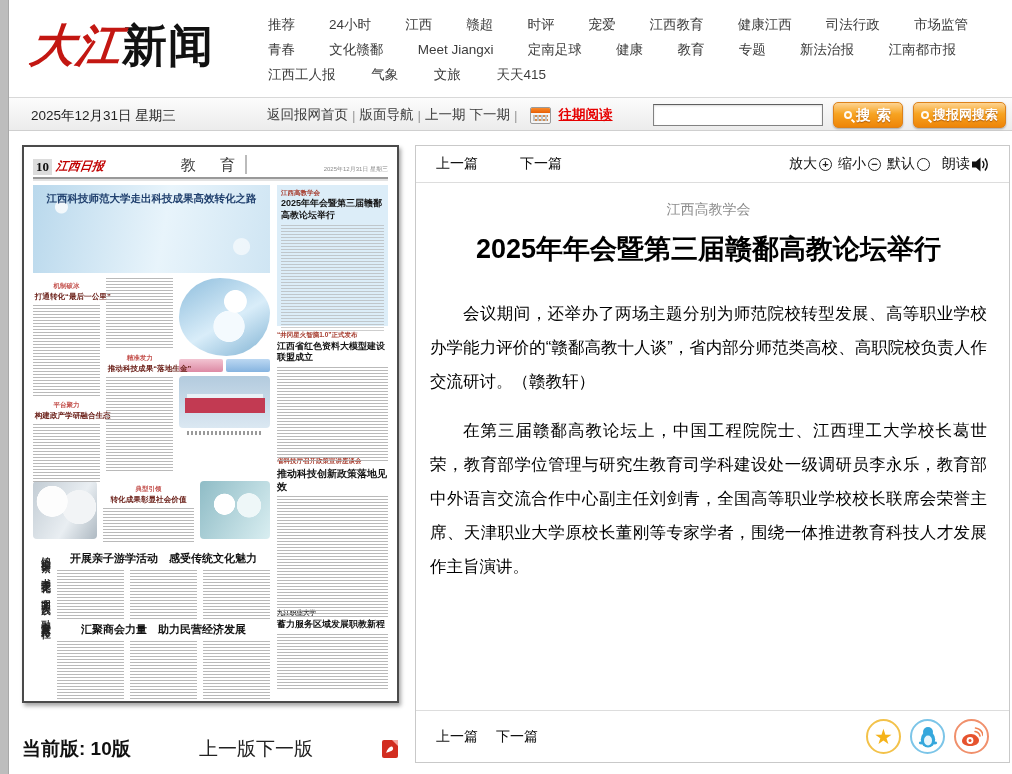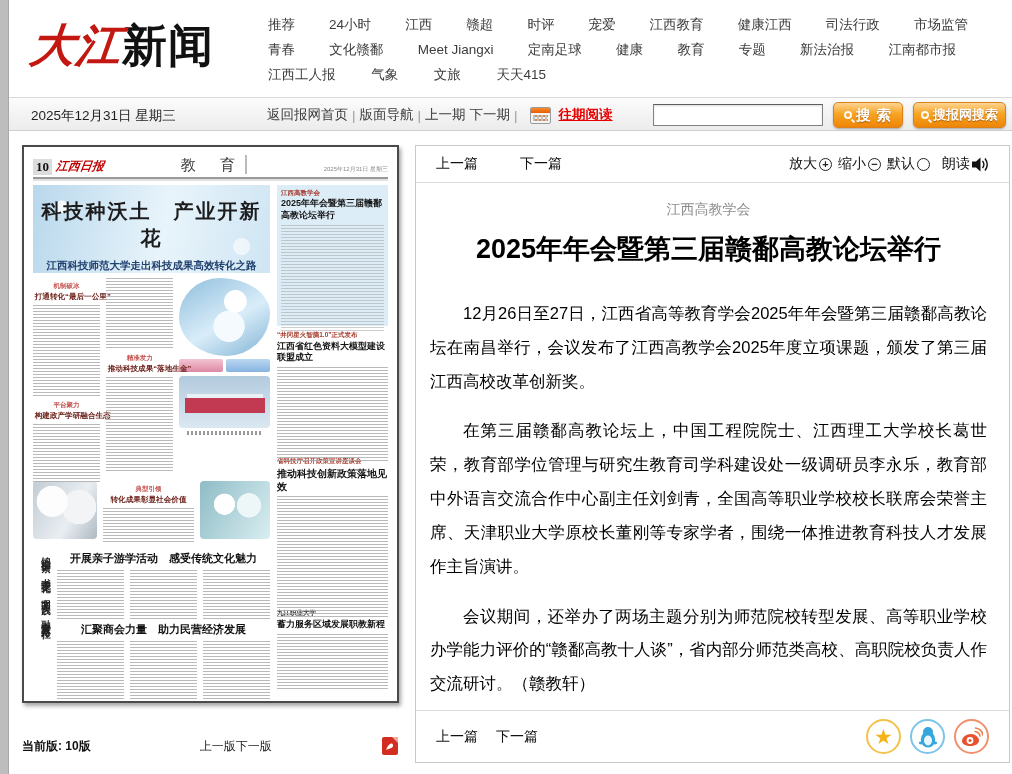--- a/index.html
+++ b/index.html
@@ -133,21 +133,21 @@
   .bs-cols .c { flex:1; }
 
   .sb-art { min-height:0; }
   .sb-art.hl { background:#dcedf8; padding:4px 4px 5px; }
   .sb-kicker { color:#a63c2e; font-size:6.5px; font-weight:bold; line-height:1.3; }
   .sb-title { color:#141414; font-weight:bold; font-size:9px; line-height:1.3; margin:1px 0 3px; }
   .sb-art.big .sb-title { font-size:10px; }
 
   
   .pager { position:absolute; left:22px; top:736px; width:377px; display:flex; align-items:center;
-    font-size:12px; color:#111; }
+    font-size:19px; color:#111; }
   .pager .cur { font-weight:bold; }
   .pager .links { margin:0 auto; display:flex; gap:0; }
   .pager .links a { color:#222; }
   .pdf-btn { width:18px; height:20px; display:inline-block; }
 
   
   .article-panel { position:absolute; left:415px; top:145px; width:595px; height:618px;
     border:1px solid #c9c9c9; background:#fff; display:flex; flex-direction:column; }
   .art-toolbar { height:37px; border-bottom:1px solid #ddd; display:flex; align-items:center;
     padding:0 20px; font-size:14px; flex:none; }
@@ -250,21 +250,20 @@
     </span>
     <span class="p-date">
       <span>2025年12月31日 星期三</span>
       <span class="mailline"></span>
     </span>
   </div>
 
   <div class="p-body">
     <div class="p-main">
       <div class="lead">
-        <div class="lead-title">科技种沃土　产业开新花</div>
         <div class="lead-sub">江西科技师范大学走出科技成果高效转化之路</div>
 
       </div>
 
       <div class="cols">
         <div class="col">
           <div class="sh">
             <span class="k">机制破冰</span>
             <span class="t">打通转化“最后一公里”</span>
           </div>
@@ -392,23 +391,22 @@
           <path d="M10.5 4 q2.8 3.5 0 7" stroke="#111" stroke-width="1.4" fill="none"></path>
           <path d="M13 1.5 q4.5 6 0 12" stroke="#111" stroke-width="1.4" fill="none"></path>
         </svg>
       </span>
     </div>
   </div>
 
   <div class="art-content">
     <div class="art-kicker">江西高教学会</div>
     <h1 class="art-title">2025年年会暨第三届赣鄱高教论坛举行</h1>
-    <p>12月26日至27日，江西省高等教育学会2025年年会暨第三届赣鄱高教论坛在南昌举行，会议发布了江西高教学会2025年度立项课题，颁发了第三届江西高校改革创新奖。</p>
+    <p>会议期间，还举办了两场主题分别为师范院校转型发展、高等职业学校办学能力评价的“赣鄱高教十人谈”，省内部分师范类高校、高职院校负责人作交流研讨。（赣教轩）</p>
     <p>在第三届赣鄱高教论坛上，中国工程院院士、江西理工大学校长葛世荣，教育部学位管理与研究生教育司学科建设处一级调研员李永乐，教育部中外语言交流合作中心副主任刘剑青，全国高等职业学校校长联席会荣誉主席、天津职业大学原校长董刚等专家学者，围绕一体推进教育科技人才发展作主旨演讲。</p>
-    <p>会议期间，还举办了两场主题分别为师范院校转型发展、高等职业学校办学能力评价的“赣鄱高教十人谈”，省内部分师范类高校、高职院校负责人作交流研讨。（赣教轩）</p>
   </div>
 
   <div class="art-bottom">
     <a>上一篇</a>
     <a>下一篇</a>
     <div class="share">
       <span class="icon-circle qzone">
         <span>★</span>
       </span>
       <span class="icon-circle qq">

